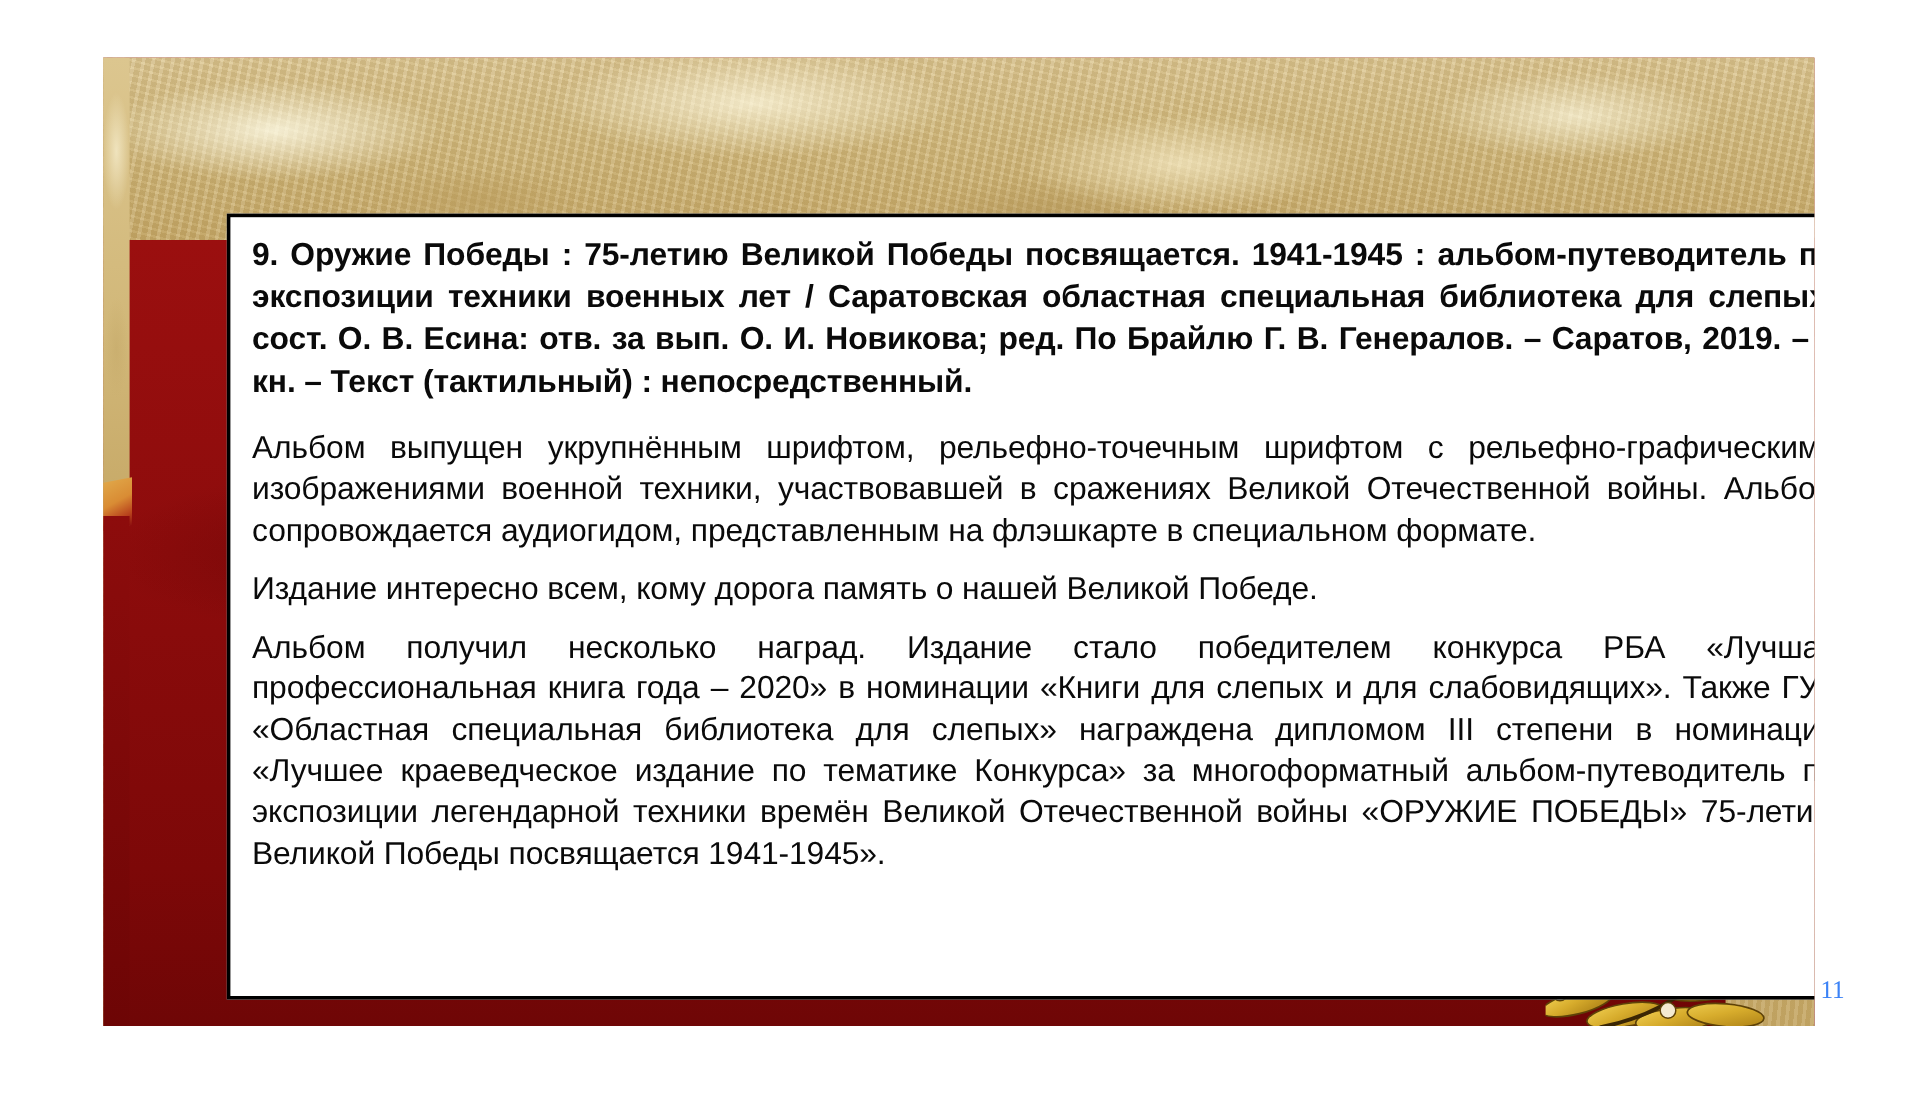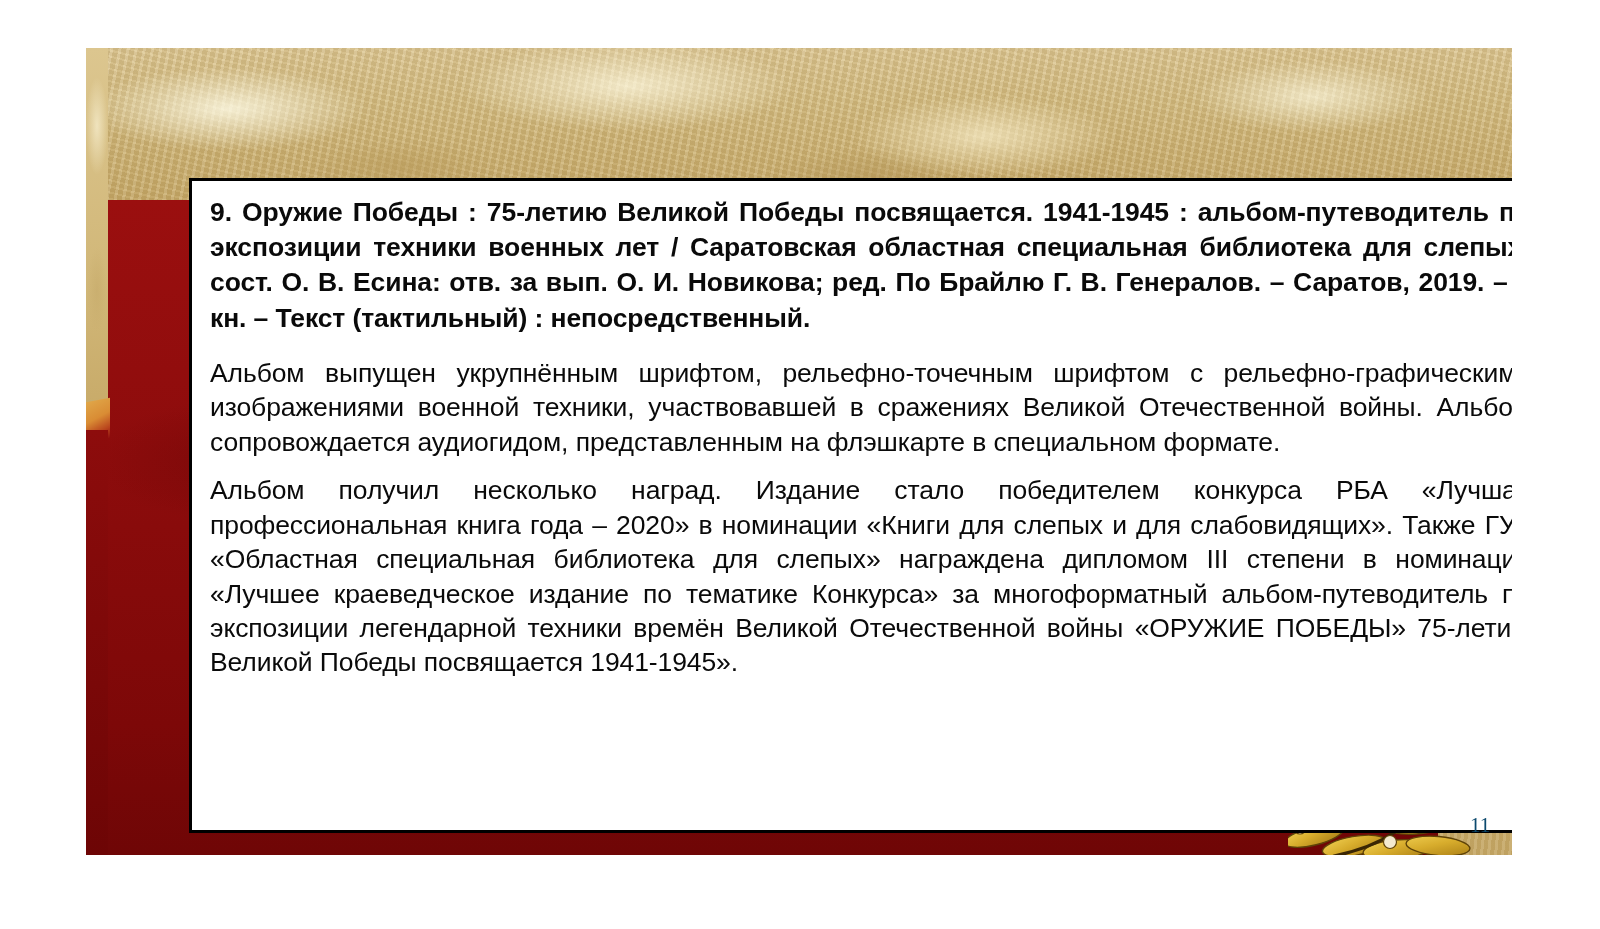--- a/index.html
+++ b/index.html
@@ -118,23 +118,23 @@
     font-weight:bold;
     font-size:26.5px;
     line-height:1.33;
     margin-bottom:20px;
   }
   #card p.tight{ text-align:left; }
 
   
   #page-number{
     position:absolute;
-    left:1470px; top:813px;
+    left:1517px; top:813px;
     font-size:21px;
-    color:#0c4a6e;
+    color:#3b82f6;
     font-family:"Liberation Serif", serif;
   }
 </style>
 </head>
 <body>
 
 <div id="slide">
 
   <div class="gold-field"></div>
   <div class="red-field"></div>
@@ -178,18 +178,19 @@
     </g>
     <path d="M196 8 C182 50 168 96 150 136 C130 172 96 196 46 206" fill="none" stroke="#3a2604" stroke-width="3.2" stroke-linecap="round"></path>
     <circle cx="120" cy="172" r="7.5" fill="#f4ead0" stroke="#5e4208" stroke-width="1.2"></circle>
     <circle cx="102" cy="192" r="6.5" fill="#f4ead0" stroke="#5e4208" stroke-width="1.2"></circle>
     <circle cx="12" cy="178" r="6" fill="#f4ead0" stroke="#5e4208" stroke-width="1.2"></circle>
   </svg>
 
   <div id="card">
     <p class="heading">9. Оружие Победы : 75-летию Великой Победы посвящается. 1941-1945 : альбом-путеводитель по экспозиции техники военных лет / Саратовская областная специальная библиотека для слепых; сост. О. В. Есина: отв. за вып. О. И. Новикова; ред. По Брайлю Г. В. Генералов. – Саратов, 2019. – 1 кн. – Текст (тактильный) : непосредственный.</p>
     <p>Альбом выпущен укрупнённым шрифтом, рельефно-точечным шрифтом с рельефно-графическими изображениями военной техники, участвовавшей в сражениях Великой Отечественной войны. Альбом сопровождается аудиогидом, представленным на флэшкарте в специальном формате.</p>
+    <p class="tight">Издание интересно всем, кому дорога память о нашей Великой Победе.</p>
     <p>Альбом получил несколько наград. Издание стало победителем конкурса РБА «Лучшая профессиональная книга года – 2020» в номинации «Книги для слепых и для слабовидящих». Также ГУК «Областная специальная библиотека для слепых» награждена дипломом III степени в номинации «Лучшее краеведческое издание по тематике Конкурса» за многоформатный альбом-путеводитель по экспозиции легендарной техники времён Великой Отечественной войны «ОРУЖИЕ ПОБЕДЫ» 75-летию Великой Победы посвящается 1941-1945».</p>
   </div>
 
 </div>
 
 <div id="page-number">11</div>
 
 </body></html>

